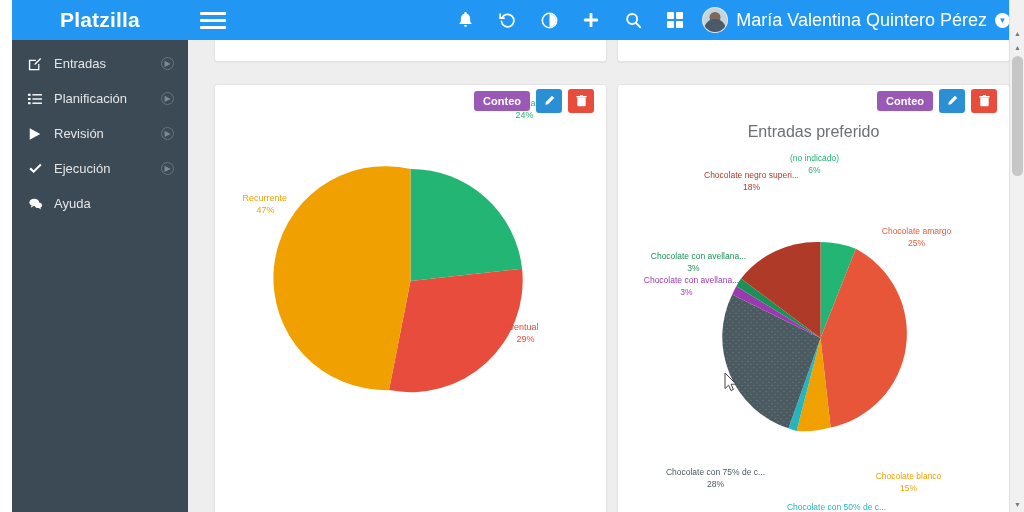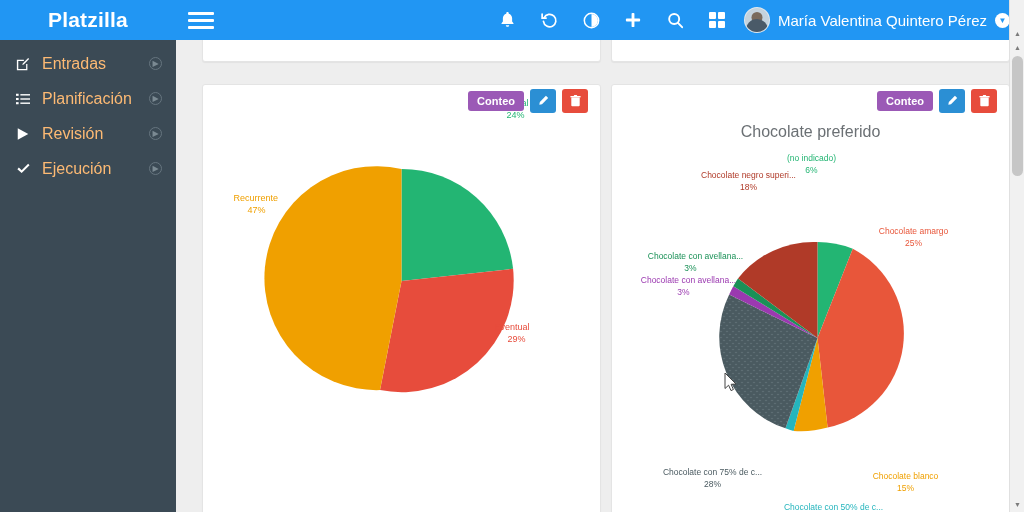--- a/index.html
+++ b/index.html
@@ -12,20 +12,21 @@
   }
   .app { position: relative; width: 1024px; height: 512px; display: flex; }
 
   
   .sidebar {
     width: 176px; height: 512px;
     background: #3b4a55;
     flex: 0 0 176px;
     position: relative;
     z-index: 5;
+    margin-left: 12px;
   }
   .brand {
     height: 40px;
     background: #2196f3;
     display: flex; align-items: center; justify-content: center;
   }
   .brand-text {
     color: #ffffff;
     font-size: 21px;
     font-weight: bold;
@@ -40,22 +41,22 @@
     position: relative;
   }
   .nav-icon {
     width: 26px; flex: 0 0 26px;
     color: #ffffff;
     display: flex; align-items: center; justify-content: flex-start;
     font-size: 13px;
   }
   .nav-icon svg { display: block; fill: #ffffff; }
   .nav-label {
-    color: #fdba74;
-    font-size: 16px;
+    color: #e5e5e5;
+    font-size: 13px;
     flex: 1;
     white-space: nowrap;
   }
   .nav-caret {
     width: 13px; height: 13px; border-radius: 50%;
     border: 1px solid #66757f;
     color: #7b8a93;
     font-size: 8px;
     display: flex; align-items: center; justify-content: center;
     line-height: 1;
@@ -100,21 +101,21 @@
     border: 1px solid rgba(255,255,255,.5);
   }
   .avatar .head {
     position: absolute; width: 11px; height: 11px; border-radius: 50%;
     background: #7a6a5c; left: 50%; top: 4px; transform: translateX(-50%);
   }
   .avatar .body {
     position: absolute; width: 22px; height: 14px; border-radius: 11px 11px 0 0;
     background: #4a5a68; left: 50%; bottom: -1px; transform: translateX(-50%);
   }
-  .user-name { color: #ffffff; font-size: 15px; white-space: nowrap; }
+  .user-name { color: #ffffff; font-size: 18px; white-space: nowrap; }
   .user-caret {
     width: 15px; height: 15px; border-radius: 50%; background: #ffffff;
     color: #2196f3; font-size: 8px;
     display: flex; align-items: center; justify-content: center;
   }
 
   
   .content {
     position: absolute; top: 40px; left: 0; right: 0; bottom: 0;
     background: #eeeeee;
@@ -258,20 +259,32 @@
       <div class="nav-item">
         <span class="nav-icon">
           <svg width="15" height="14" viewBox="0 0 16 16">
               <path d="M1 8.2l1.7-1.8 3.2 3L13.3 2l1.6 1.7-9 8.9z"></path>
             </svg>
         </span>
         <span class="nav-label">Ejecución</span>
         <span class="nav-caret">▶</span>
       </div>
 
+      <div class="nav-item">
+        <span class="nav-icon">
+          <svg width="15" height="14" viewBox="0 0 16 16">
+              <ellipse cx="6.6" cy="6.2" rx="5.6" ry="4.2"></ellipse>
+              <path d="M3.4 9.4l-.6 3 3-2.1z"></path>
+              <ellipse cx="11.2" cy="9.4" rx="4.2" ry="3.2"></ellipse>
+              <path d="M13.6 11.8l.5 2.4-2.4-1.7z"></path>
+            </svg>
+        </span>
+        <span class="nav-label">Ayuda</span>
+        <span class="nav-caret hidden">▶</span>
+      </div>
 
     </nav>
   </aside>
 
   <section class="main">
 
     <header class="topbar">
       <div class="hamburger">
         <i></i>
           <i></i>
@@ -394,21 +407,21 @@
             </span>
             <span class="btn-ico btn-del">
               <svg width="11" height="12" viewBox="0 0 14 16">
                   <rect x="1.4" y="3.4" width="11.2" height="11.6" rx="1.3"></rect>
                   <rect x="0" y="1.2" width="14" height="2.2" rx="1"></rect>
                   <rect x="4.8" y="0" width="4.4" height="1.8" rx=".8"></rect>
                 </svg>
             </span>
           </div>
 
-          <div class="chart-title">Chocolate preferido</div>
+          <div class="chart-title">Entradas preferido</div>
 
           <div class="chart-area">
             <svg viewBox="0 0 380 372" preserveAspectRatio="xMidYMid meet">
               <defs>
                 <pattern id="dots" width="6" height="6" patternUnits="userSpaceOnUse">
                   <rect width="6" height="6" fill="#4a5a60"></rect>
                   <circle cx="1.5" cy="1.5" r="0.7" fill="#6d7d83"></circle>
                   <circle cx="4.5" cy="4.5" r="0.7" fill="#6d7d83"></circle>
                 </pattern>
               </defs>

